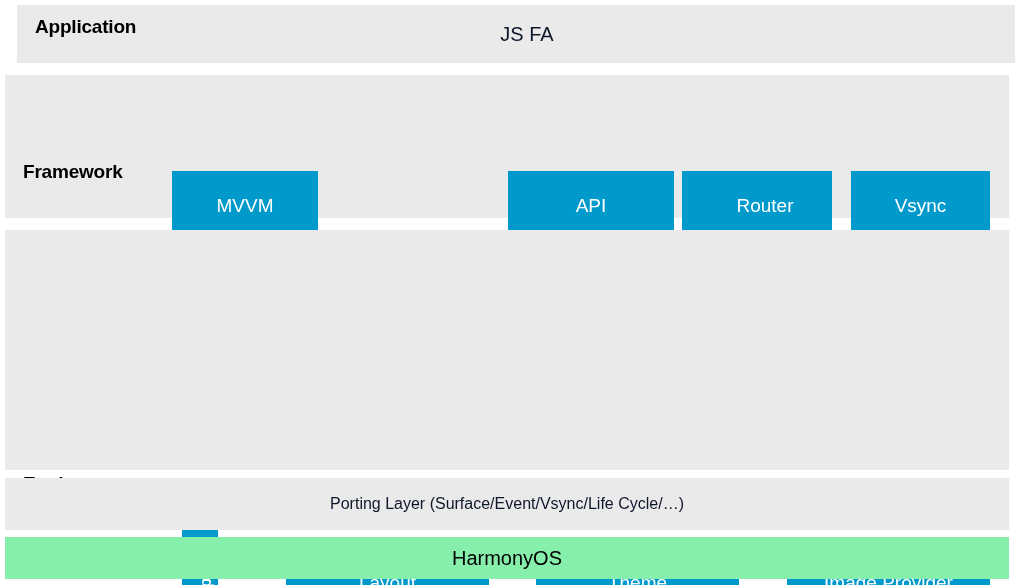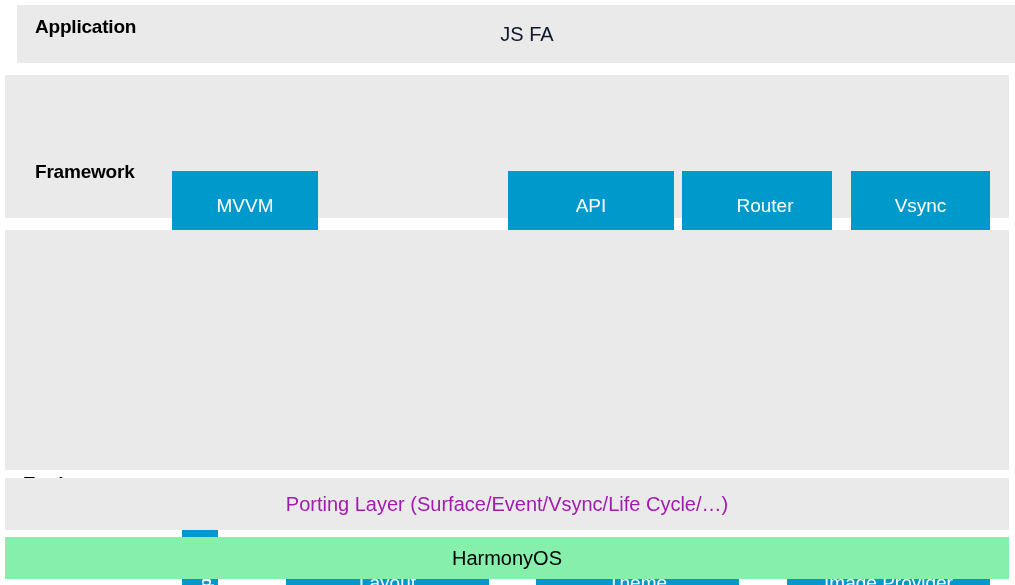--- a/index.html
+++ b/index.html
@@ -65,21 +65,20 @@
   
   #panel-framework {
     left: 5px;
     top: 75px;
     width: 1004px;
     height: 143px;
   }
   #label-framework {
     left: 18px;
     top: 86px;
-    margin-left: 12px;
   }
 
   .blue-box {
     position: absolute;
     background: #0099cc;
     color: #ffffff;
     display: flex;
     align-items: center;
     justify-content: center;
     font-size: 19px;
@@ -183,22 +182,22 @@
   #panel-porting {
     left: 5px;
     top: 478px;
     width: 1004px;
     height: 52px;
     display: flex;
     align-items: center;
     justify-content: center;
   }
   #porting-text {
-    font-size: 20px;
-    color: #a21caf;
+    font-size: 16px;
+    color: #0f172a;
     white-space: nowrap;
   }
 
   
   #panel-harmonyos {
     position: absolute;
     left: 5px;
     top: 537px;
     width: 1004px;
     height: 42px;

